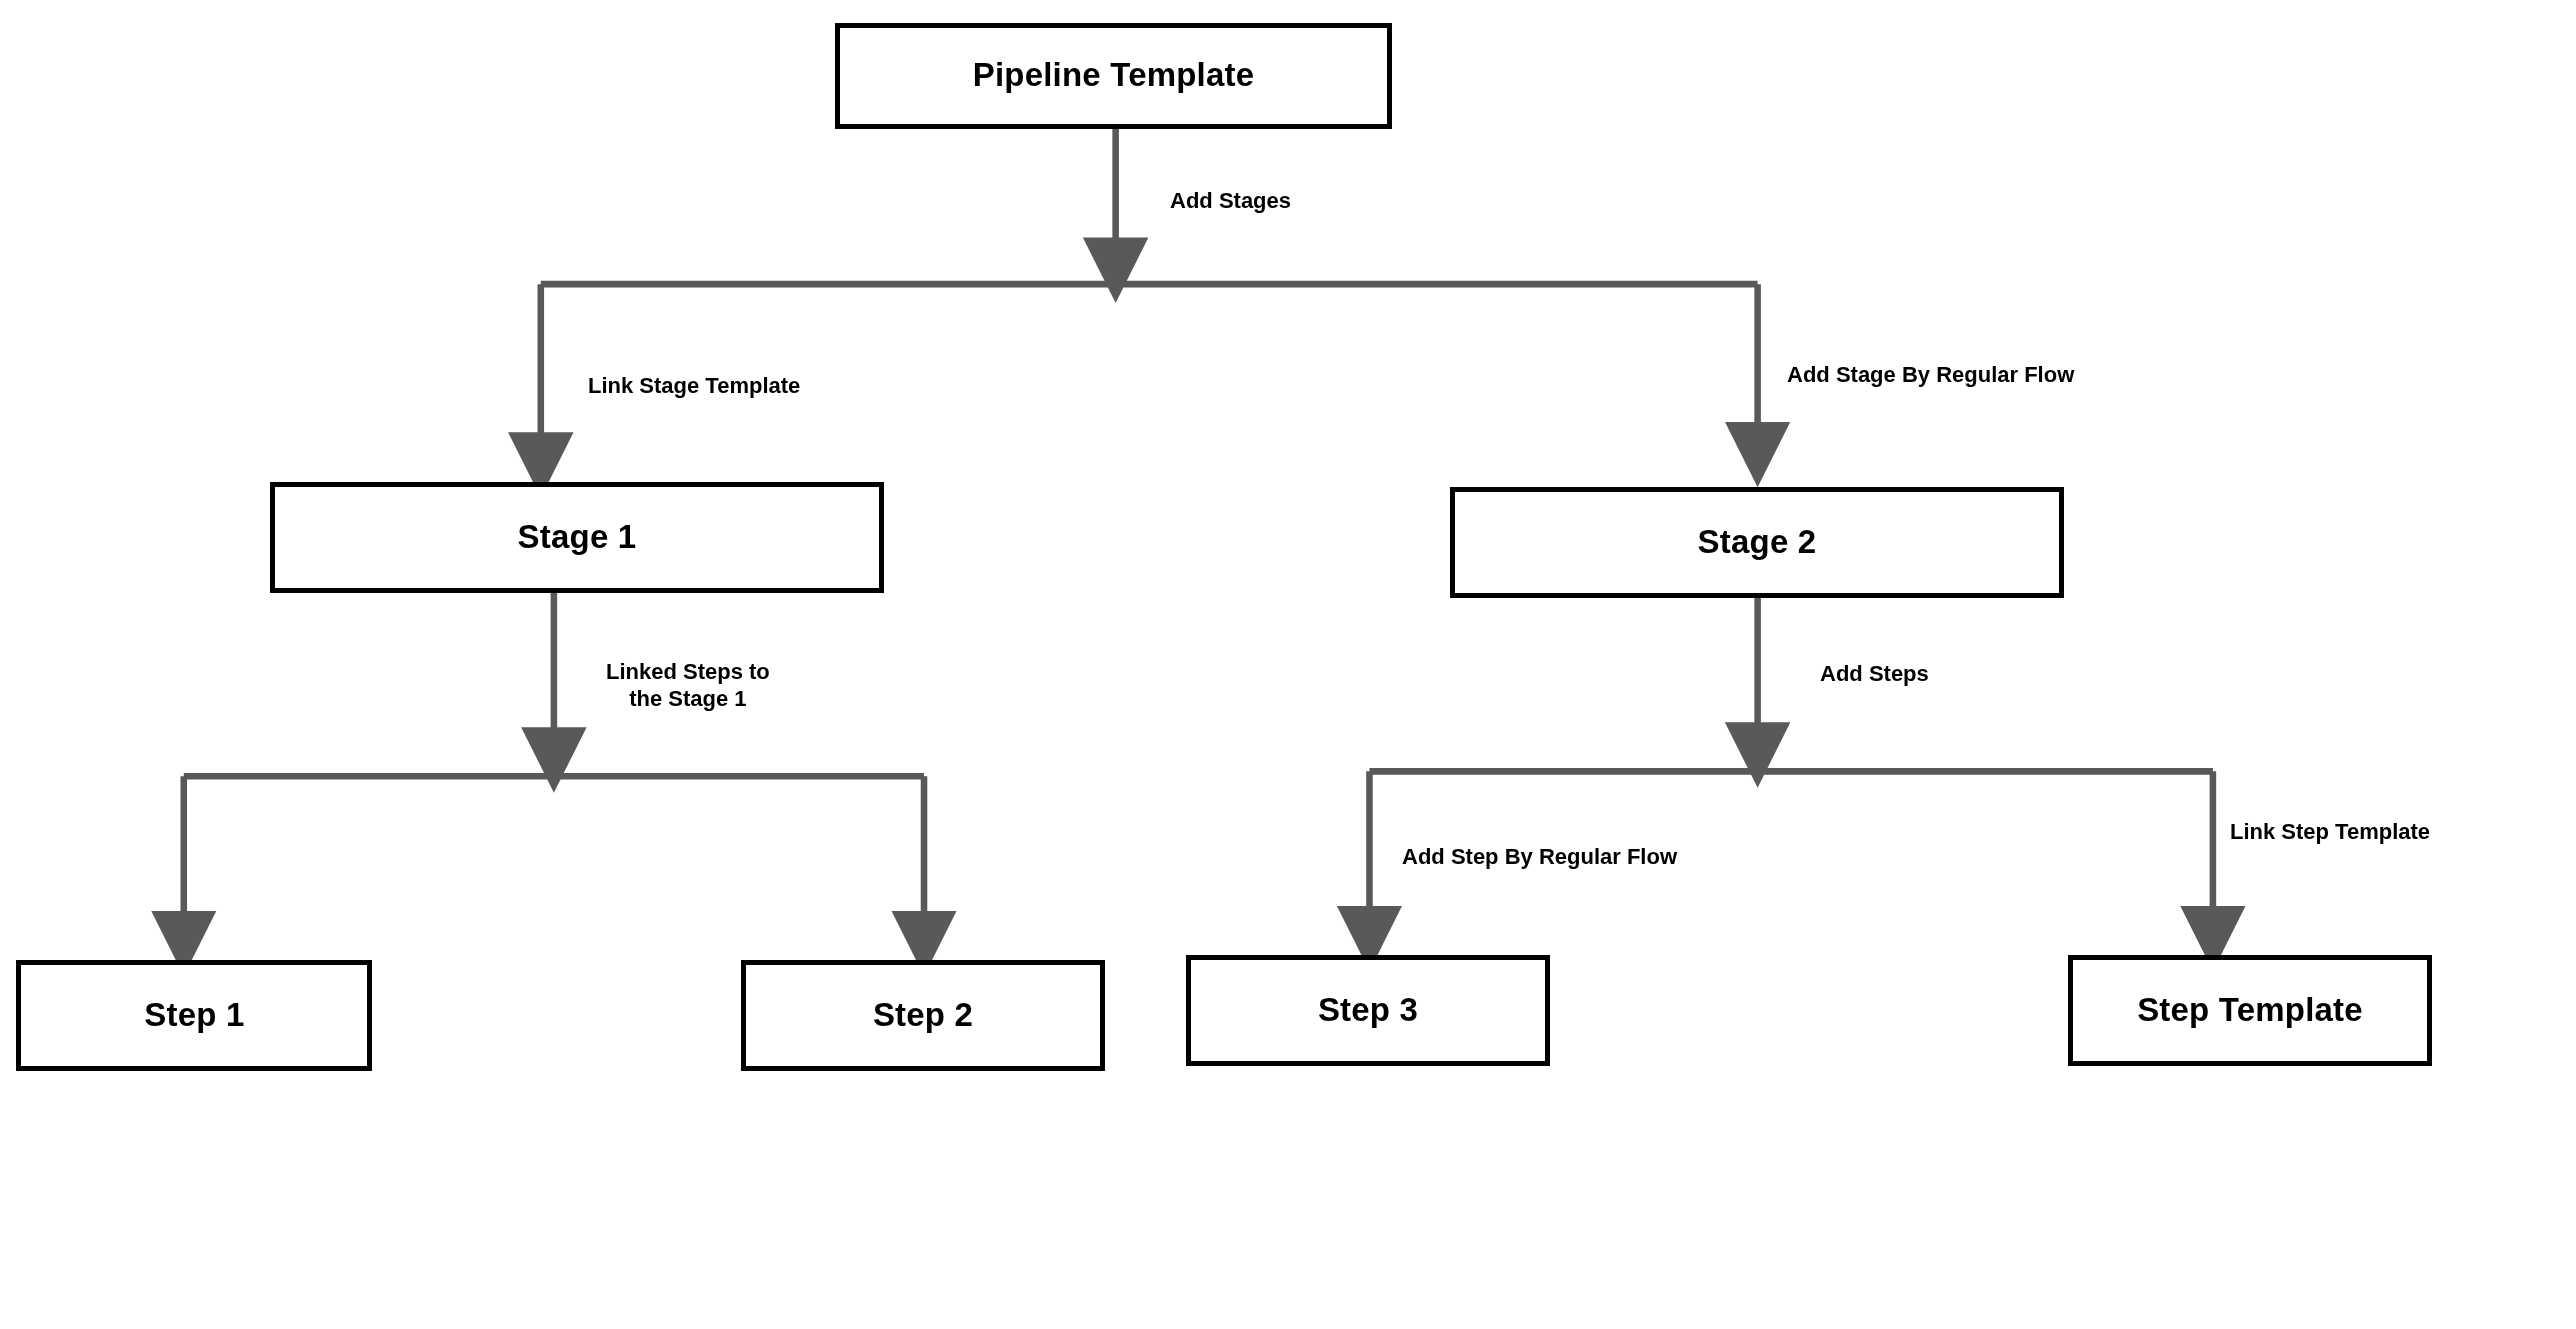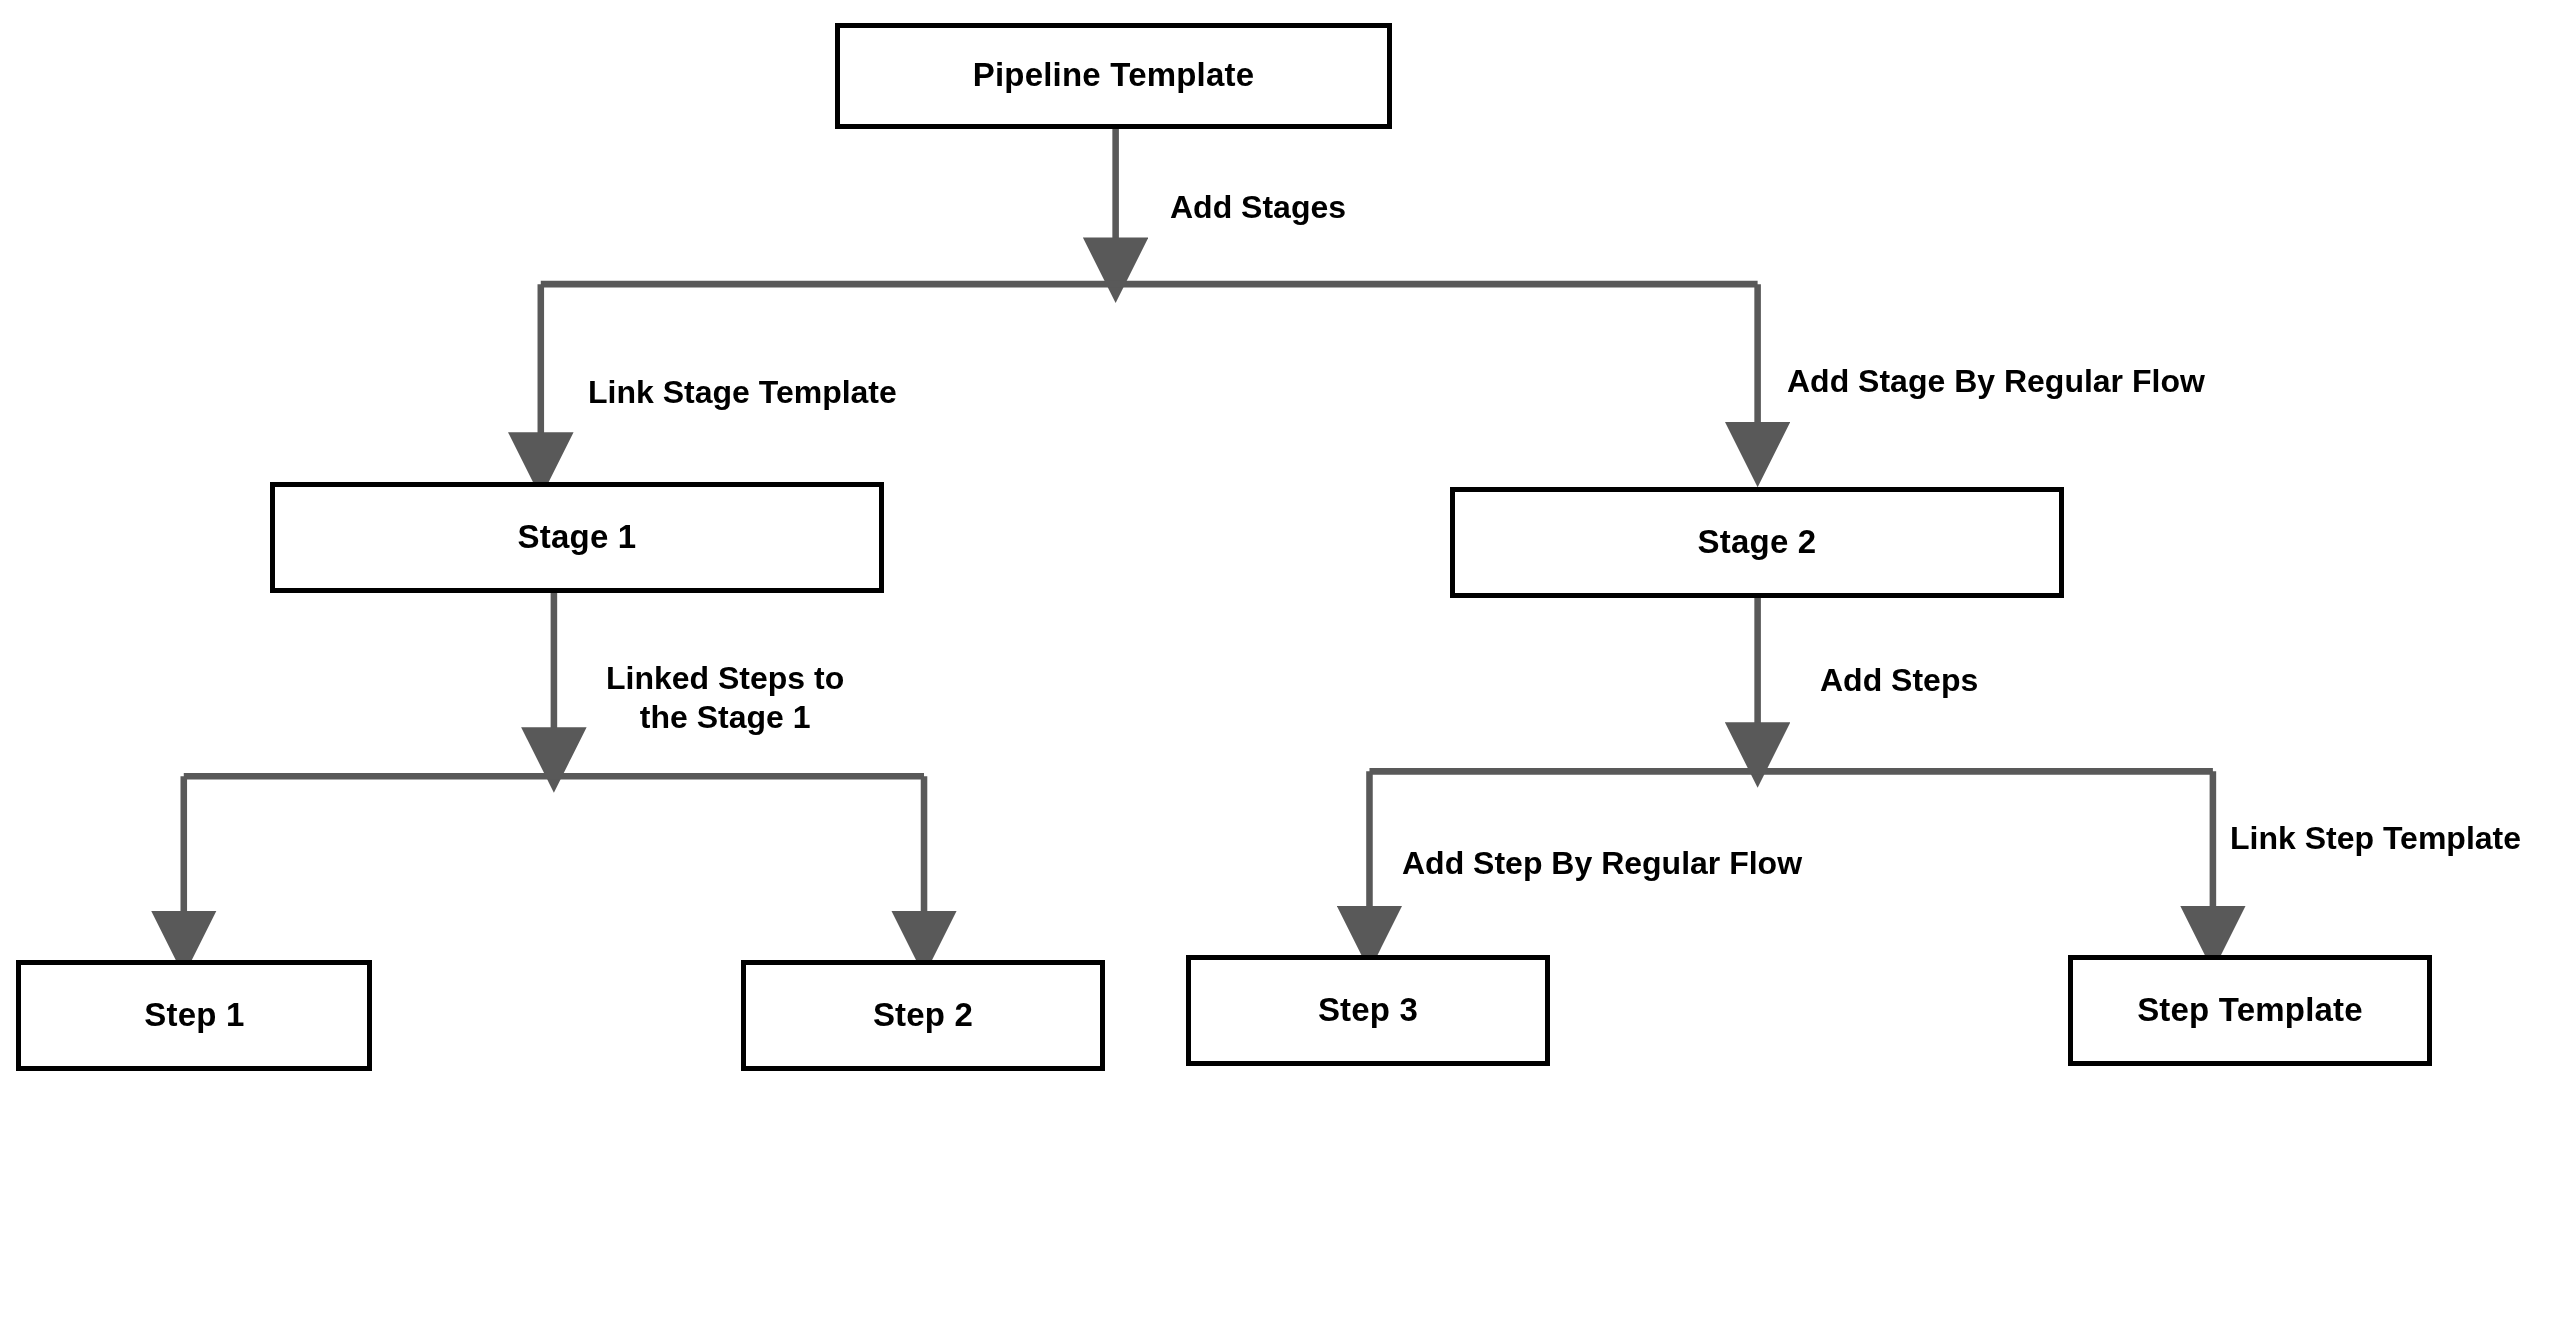--- a/index.html
+++ b/index.html
@@ -31,21 +31,21 @@
   }
   .node-label {
     font-size: 33px;
     line-height: 1.1;
     white-space: nowrap;
   }
   .edge-label {
     position: absolute;
     color: #000000;
     font-weight: bold;
-    font-size: 32px;
+    font-size: 22px;
     line-height: 1.22;
     white-space: pre-line;
   }
   svg.wires {
     position: absolute;
     left: 0;
     top: 0;
     width: 2576px;
     height: 1329px;
     pointer-events: none;

